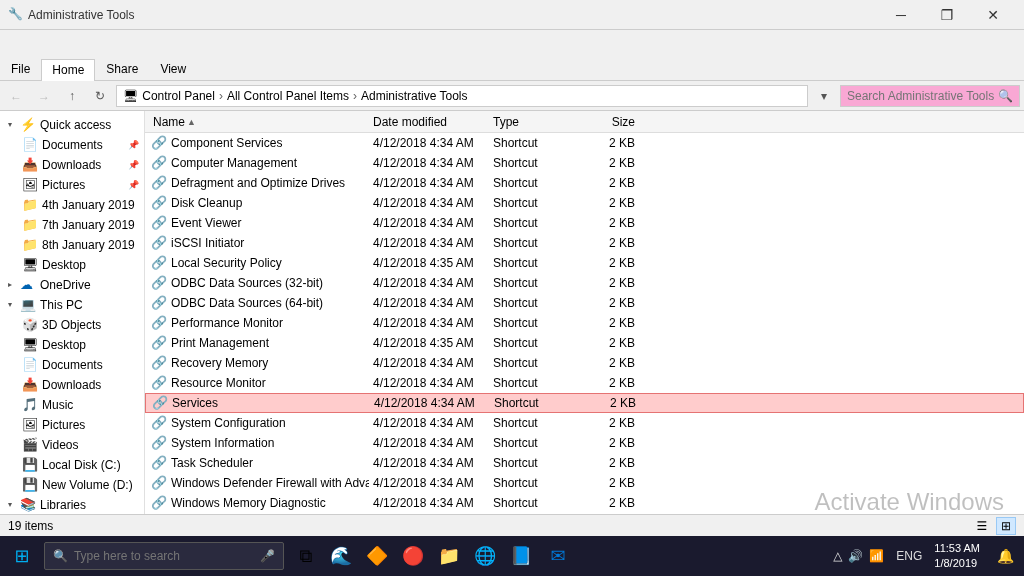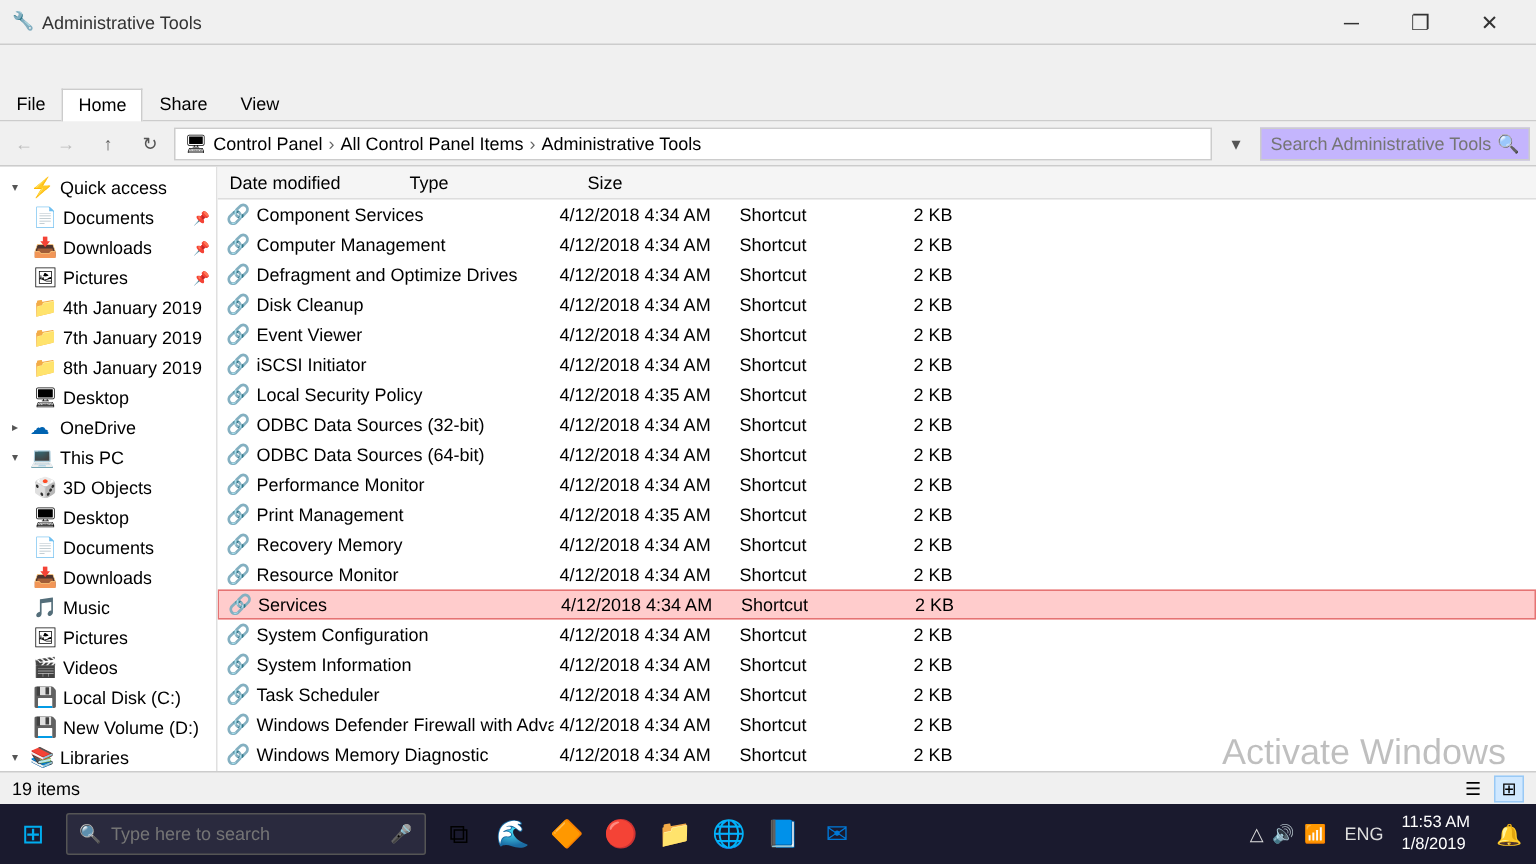--- a/index.html
+++ b/index.html
@@ -17,21 +17,21 @@
     .ribbon-tabs { display: flex; height: 22px; margin-top: 28px; }
     .ribbon-tab { padding: 3px 10px; font-size: 12px; cursor: pointer; border: 1px solid transparent; border-bottom: none; }
     .ribbon-tab.active { background: #fff; border-color: #ccc; border-bottom-color: #fff; position: relative; top: 1px; }
 
     
     .address-bar { height: 30px; background: #f0f0f0; display: flex; align-items: center; padding: 2px 4px; border-bottom: 1px solid #ccc; gap: 4px; }
     .nav-btn { width: 24px; height: 24px; background: transparent; border: 1px solid transparent; cursor: pointer; display: flex; align-items: center; justify-content: center; font-size: 12px; color: #555; border-radius: 2px; }
     .nav-btn.disabled { color: #bbb; cursor: default; }
     .breadcrumb { flex: 1; height: 22px; background: #fff; border: 1px solid #ccc; display: flex; align-items: center; padding: 0 6px; font-size: 12px; gap: 4px; cursor: pointer; }
     .breadcrumb-sep { color: #666; }
-    .search-box { width: 180px; height: 22px; border: 1px solid #ccc; display: flex; align-items: center; padding: 0 6px; background: #c4b5fd; }
+    .search-box { width: 180px; height: 22px; border: 1px solid #ccc; display: flex; align-items: center; padding: 0 6px; background: #f9a8d4; }
     .search-box input { border: none; outline: none; font-size: 12px; width: 100%; background: transparent; }
     .search-icon-btn { color: #666; font-size: 12px; cursor: pointer; }
 
     
     .main { display: flex; flex: 1; overflow: hidden; }
 
     
     .sidebar { width: 145px; background: #fff; border-right: 1px solid #e0e0e0; overflow-y: auto; padding: 4px 0; flex-shrink: 0; }
     .sidebar::-webkit-scrollbar { width: 8px; }
     .sidebar::-webkit-scrollbar-thumb { background: #ccc; }
@@ -234,20 +234,24 @@
     <div class="sidebar-item sidebar-indent">
       <span class="sidebar-icon">🎵</span>
       <span class="sidebar-label">Music</span>
     </div>
 
   </div>
 
   <div class="file-area">
 
     <div class="column-header">
+      <div class="col-name">
+        <span>Name</span>
+        <span class="sort-arrow">▲</span>
+      </div>
       <div class="col-date">Date modified</div>
       <div class="col-type">Type</div>
       <div class="col-size">Size</div>
     </div>
 
     <div class="file-list" id="file-list-container">
     <div class="file-row">
     <div class="file-cell-name">
       <span class="file-icon">🔗</span>
       <span>Component Services</span>

